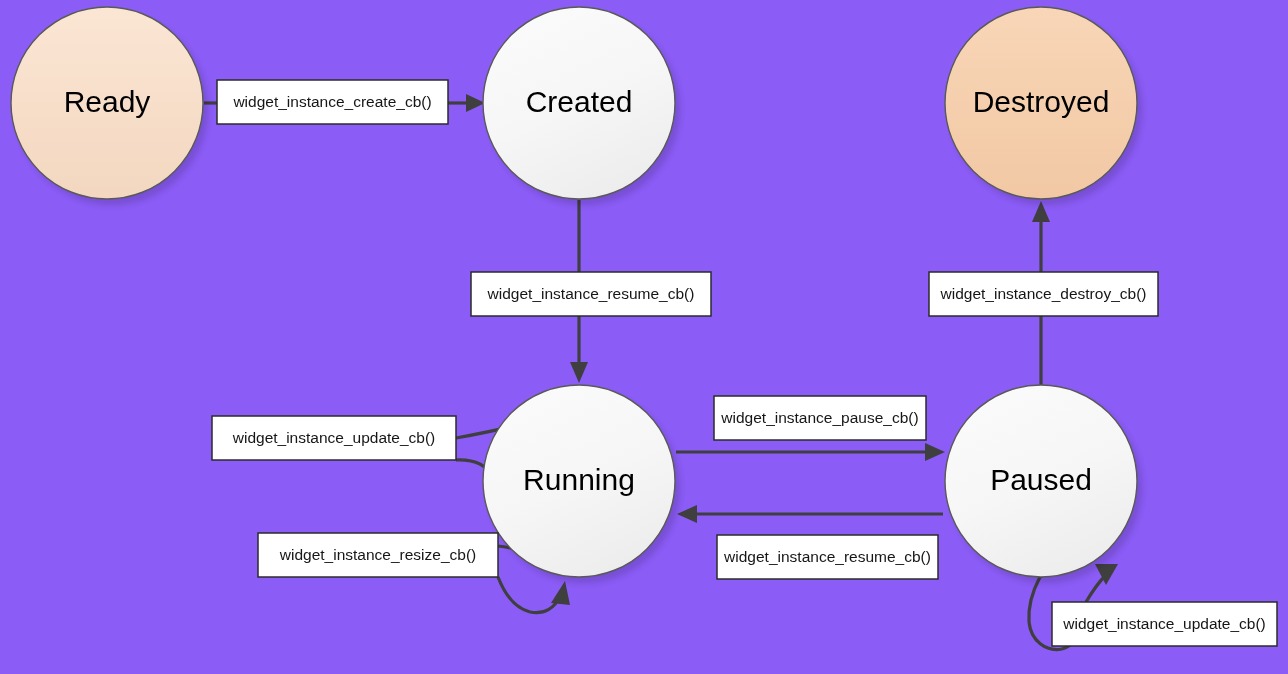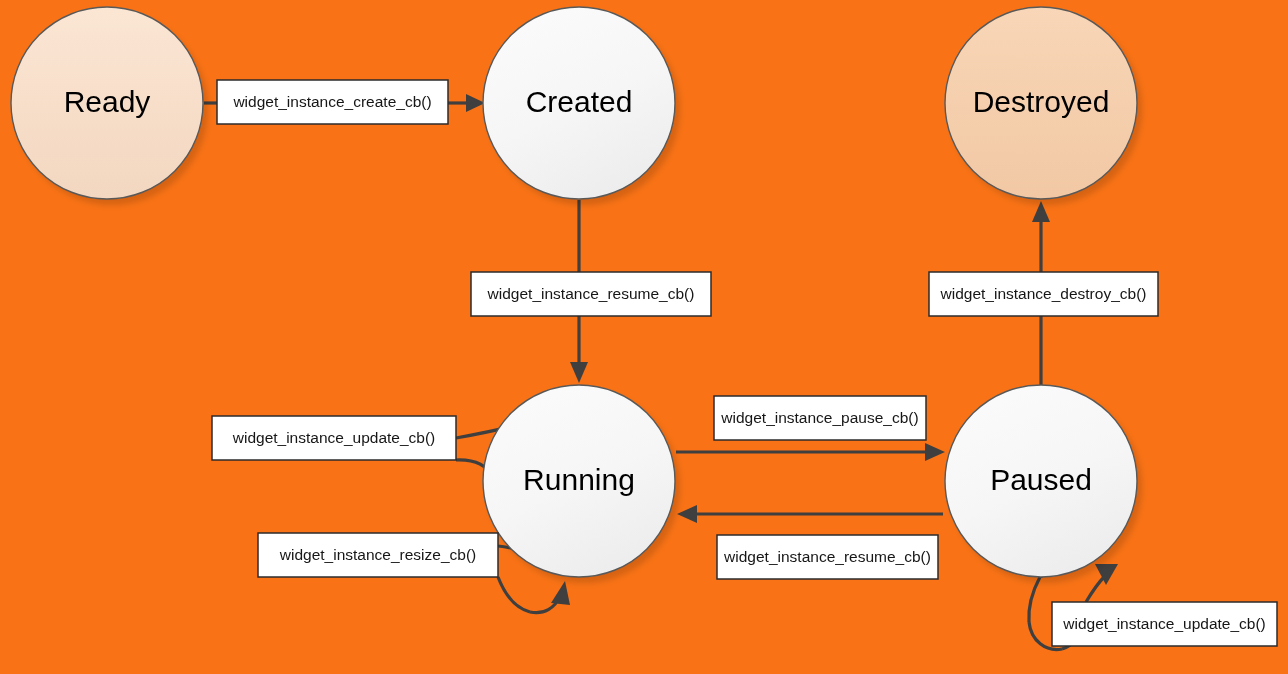--- a/index.html
+++ b/index.html
@@ -8,21 +8,21 @@
     padding: 0;
     background: #ffffff;
   }
   body {
     font-family: "Liberation Sans", "DejaVu Sans", sans-serif;
   }
   #diagram-root {
     position: relative;
     width: 1288px;
     height: 674px;
-    background: #f97316;
+    background: #8b5cf6;
     overflow: hidden;
   }
   #diagram-svg {
     position: absolute;
     left: 0;
     top: 0;
     width: 1288px;
     height: 674px;
   }
   .state-node-label {

